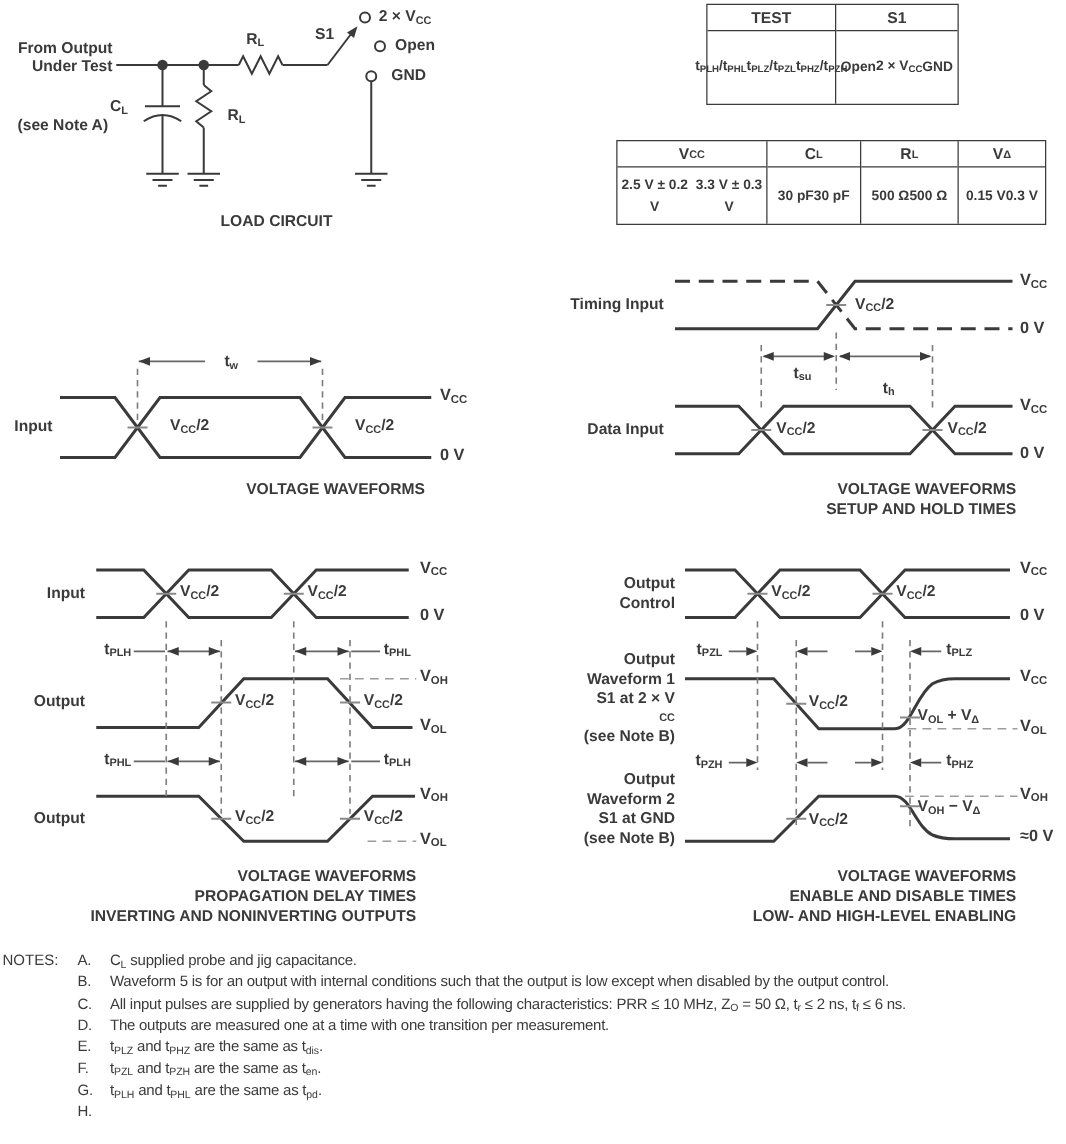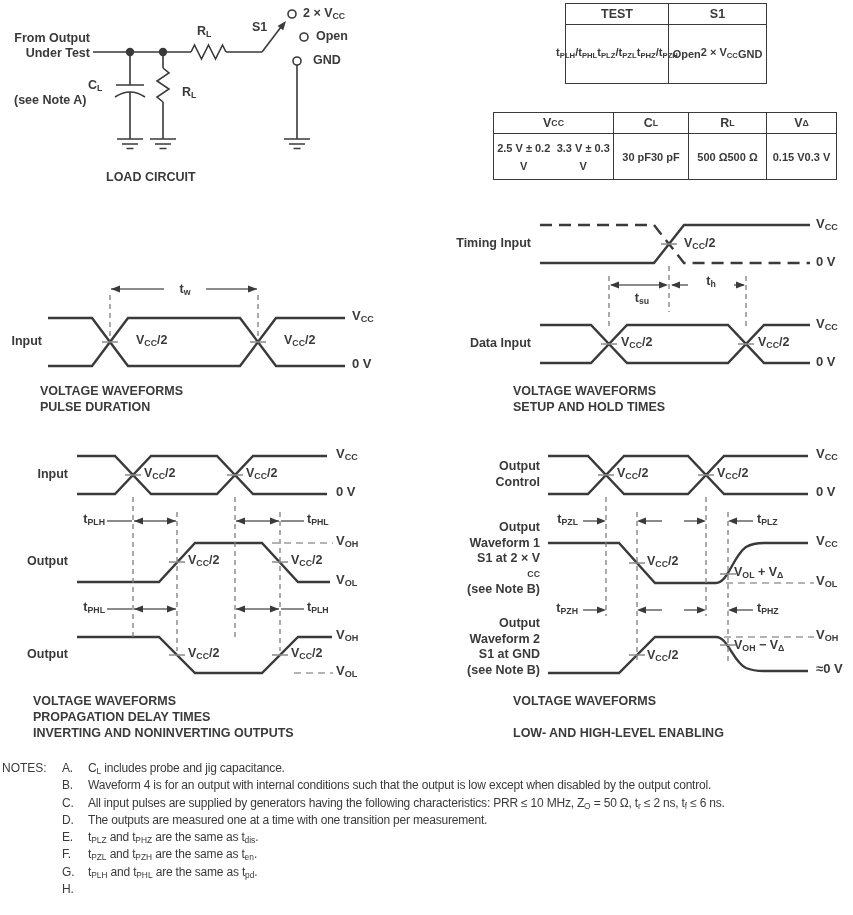--- a/index.html
+++ b/index.html
@@ -12,21 +12,21 @@
   .gv{stroke:#7d7d7d;stroke-width:1.3;fill:none;stroke-dasharray:5,4}
   .gl{stroke:#9c9c9c;stroke-width:1.3;fill:none;stroke-dasharray:7,5}
   .tick{stroke:#8a8a8a;stroke-width:1.6;fill:none}
   .ml{stroke:#666;stroke-width:1.4;fill:none}
   .ah{fill:#3a3a3a;stroke:none}
   .node{fill:#3a3a3a}
   .term{fill:#fff;stroke:#3a3a3a;stroke-width:1.6}
   .lbl{position:absolute;font-weight:bold;font-size:12.5px;line-height:14px;
        white-space:nowrap;color:#3a3a3a}
   .lvl{font-size:13px}
-  .ttl{text-align:left;width:300px}
+  .ttl{text-align:right;width:300px}
   .bgw{background:#fff;padding:0 3px;text-align:center}
   .sb{font-size:70%;vertical-align:-0.24em;letter-spacing:0}
   .blk{position:absolute;text-align:right;font-weight:bold;font-size:12.5px;
        line-height:15.5px;color:#3a3a3a;white-space:nowrap}
   .blk span{display:block}
   .tbl{position:absolute;border:1.6px solid #3a3a3a;display:flex;background:#fff}
   .tcol{display:flex;flex-direction:column}
   .tcol.bdr{border-right:1.3px solid #3a3a3a}
   .th{height:20px;border-bottom:1.3px solid #3a3a3a;font-weight:bold;font-size:12.5px;
       display:flex;align-items:center;justify-content:center}
@@ -180,28 +180,27 @@
     </div>
   </div>
 
   <span class="lbl" style="right:811px;top:334px">Input</span>
   <span class="lbl bgw" style="left:164px;top:282px;width:36px"><span>t</span><span class="sb">w</span></span>
   <span class="lbl" style="left:136px;top:333px"><span>V</span><span class="sb">CC</span><span>/2</span></span>
   <span class="lbl" style="left:284px;top:333px"><span>V</span><span class="sb">CC</span><span>/2</span></span>
   <span class="lbl lvl" style="left:352px;top:309px"><span>V</span><span class="sb">CC</span></span>
   <span class="lbl lvl" style="left:352px;top:357px"><span>0 V</span></span>
   <span class="lbl ttl" style="left:40px;top:384px">VOLTAGE WAVEFORMS</span>
-  <span class="lbl ttl" style="left:40px;top:400px">PULSE DURATION</span>
 
   <span class="lbl" style="right:322px;top:236px">Timing Input</span>
   <span class="lbl" style="left:684px;top:236px"><span>V</span><span class="sb">CC</span><span>/2</span></span>
   <span class="lbl lvl" style="left:816px;top:217px"><span>V</span><span class="sb">CC</span></span>
   <span class="lbl lvl" style="left:816px;top:255px"><span>0 V</span></span>
   <span class="lbl bgw" style="left:617px;top:291px;width:44px"><span>t</span><span class="sb">su</span></span>
-  <span class="lbl bgw" style="left:688px;top:274px;width:40px"><span>t</span><span class="sb">h</span></span>
+  <span class="lbl bgw" style="left:688px;top:303px;width:40px"><span>t</span><span class="sb">h</span></span>
   <span class="lbl" style="right:322px;top:336px">Data Input</span>
   <span class="lbl" style="left:621px;top:335px"><span>V</span><span class="sb">CC</span><span>/2</span></span>
   <span class="lbl" style="left:758px;top:335px"><span>V</span><span class="sb">CC</span><span>/2</span></span>
   <span class="lbl lvl" style="left:816px;top:317px"><span>V</span><span class="sb">CC</span></span>
   <span class="lbl lvl" style="left:816px;top:355px"><span>0 V</span></span>
   <span class="lbl ttl" style="left:513px;top:384px">VOLTAGE WAVEFORMS</span>
   <span class="lbl ttl" style="left:513px;top:400px">SETUP AND HOLD TIMES</span>
 
   <span class="lbl" style="right:785px;top:467px">Input</span>
   <span class="lbl" style="left:144px;top:466px"><span>V</span><span class="sb">CC</span><span>/2</span></span>
@@ -273,31 +272,32 @@
       </span>
     <span>
         <span>(see Note B)</span>
       </span>
   </div>
   <span class="lbl" style="left:647px;top:648px"><span>V</span><span class="sb">CC</span><span>/2</span></span>
   <span class="lbl" style="left:734px;top:638px"><span>V</span><span class="sb">OH</span><span> − V</span><span class="sb">Δ</span></span>
   <span class="lbl lvl" style="left:816px;top:628px"><span>V</span><span class="sb">OH</span></span>
   <span class="lbl lvl" style="left:816px;top:662px"><span>≈0 V</span></span>
   <span class="lbl ttl" style="left:513px;top:694px">VOLTAGE WAVEFORMS</span>
+  <span class="lbl ttl" style="left:513px;top:710px">ENABLE AND DISABLE TIMES</span>
   <span class="lbl ttl" style="left:513px;top:726px">LOW- AND HIGH-LEVEL ENABLING</span>
 
   <span class="nheading">NOTES:</span>
   <div class="notes">
     <div class="nrow">
       <span class="nlet">A.</span>
-      <span class="ntx"><span>C</span><span class="sb">L</span><span> includes probe and jig capacitance.</span></span>
+      <span class="ntx"><span>C</span><span class="sb">L</span><span> supplied probe and jig capacitance.</span></span>
     </div>
     <div class="nrow">
       <span class="nlet">B.</span>
-      <span class="ntx"><span>Waveform 4 is for an output with internal conditions such that the output is low except when disabled by the output control.</span></span>
+      <span class="ntx"><span>Waveform 5 is for an output with internal conditions such that the output is low except when disabled by the output control.</span></span>
     </div>
     <div class="nrow">
       <span class="nlet">C.</span>
       <span class="ntx"><span>All input pulses are supplied by generators having the following characteristics: PRR ≤ 10 MHz, Z</span><span class="sb">O</span><span> = 50 Ω, t</span><span class="sb">r</span><span> ≤ 2 ns, t</span><span class="sb">f</span><span> ≤ 6 ns.</span></span>
     </div>
     <div class="nrow">
       <span class="nlet">D.</span>
       <span class="ntx"><span>The outputs are measured one at a time with one transition per measurement.</span></span>
     </div>
     <div class="nrow">

